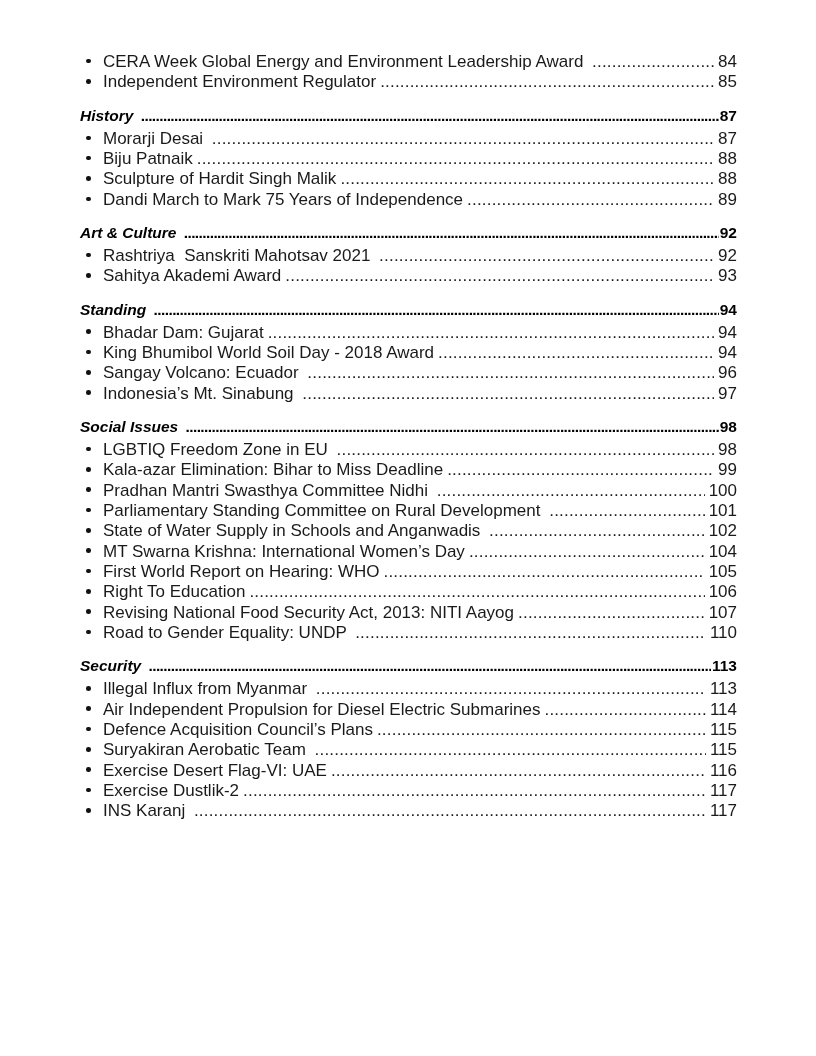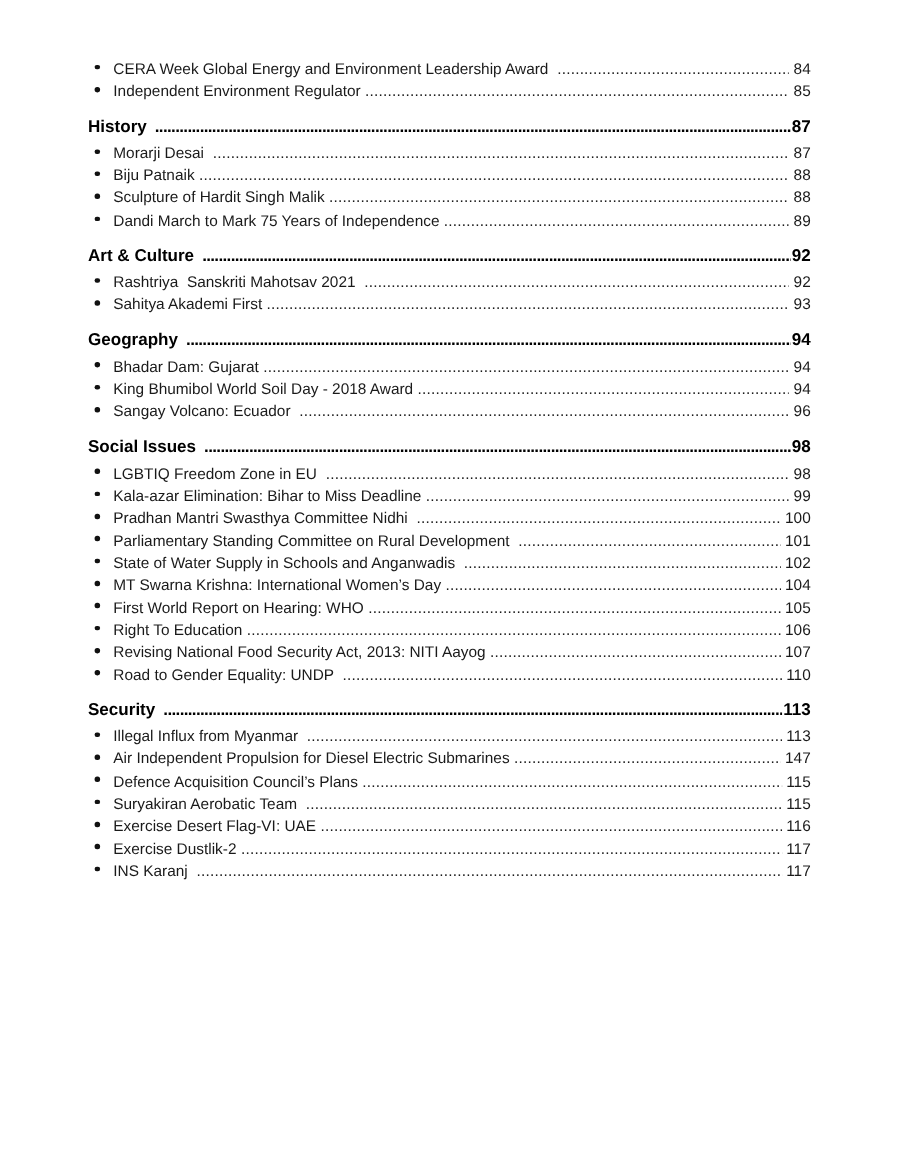--- a/index.html
+++ b/index.html
@@ -22,33 +22,33 @@
   .toc-section.has-heading { margin-top: 14px; }
 
   .heading-row {
     display: flex;
     align-items: baseline;
     height: 22px;
     font-size: 15.5px;
     font-weight: bold;
     color: #000000;
   }
-  .heading-title { white-space: pre; flex: 0 0 auto; }
+  .heading-title { white-space: pre; flex: 0 0 auto; font-style: italic; }
   .heading-page { flex: 0 0 auto; text-align: right; padding-left: 1px; }
 
   .item-list {
     list-style: none;
     margin: 0;
     padding: 0;
   }
   .item-row {
     display: flex;
-    align-items: center;
+    align-items: flex-start;
     height: 20.33px;
-    font-size: 14px;
+    font-size: 17px;
   }
   .bullet {
     flex: 0 0 auto;
     width: 4.6px;
     height: 4.6px;
     border-radius: 50%;
     background: #111111;
     align-self: center;
     margin-left: 6px;
     margin-right: 12.4px;
@@ -139,30 +139,30 @@
     <ul class="item-list">
   <li class="item-row">
     <span class="bullet"></span>
     <span class="item-title">Rashtriya  Sanskriti Mahotsav 2021 </span>
     <span class="leader item-leader" aria-hidden="true"></span>
     <span class="item-page">92</span>
   </li>
 
   <li class="item-row">
     <span class="bullet"></span>
-    <span class="item-title">Sahitya Akademi First</span>
+    <span class="item-title">Sahitya Akademi Award</span>
     <span class="leader item-leader" aria-hidden="true"></span>
     <span class="item-page">93</span>
   </li>
 </ul>
   </section>
 
   <section class="toc-section has-heading">
     <div class="heading-row">
-      <span class="heading-title">Geography </span>
+      <span class="heading-title">Standing </span>
       <span class="leader heading-leader" aria-hidden="true"></span>
       <span class="heading-page">94</span>
     </div>
     <ul class="item-list">
   <li class="item-row">
     <span class="bullet"></span>
     <span class="item-title">Bhadar Dam: Gujarat</span>
     <span class="leader item-leader" aria-hidden="true"></span>
     <span class="item-page">94</span>
   </li>
@@ -174,20 +174,26 @@
     <span class="item-page">94</span>
   </li>
 
   <li class="item-row">
     <span class="bullet"></span>
     <span class="item-title">Sangay Volcano: Ecuador </span>
     <span class="leader item-leader" aria-hidden="true"></span>
     <span class="item-page">96</span>
   </li>
 
+  <li class="item-row">
+    <span class="bullet"></span>
+    <span class="item-title">Indonesia’s Mt. Sinabung </span>
+    <span class="leader item-leader" aria-hidden="true"></span>
+    <span class="item-page">97</span>
+  </li>
 </ul>
   </section>
 
   <section class="toc-section has-heading">
     <div class="heading-row">
       <span class="heading-title">Social Issues </span>
       <span class="leader heading-leader" aria-hidden="true"></span>
       <span class="heading-page">98</span>
     </div>
     <ul class="item-list">
@@ -276,21 +282,21 @@
     <span class="bullet"></span>
     <span class="item-title">Illegal Influx from Myanmar </span>
     <span class="leader item-leader" aria-hidden="true"></span>
     <span class="item-page">113</span>
   </li>
 
   <li class="item-row">
     <span class="bullet"></span>
     <span class="item-title">Air Independent Propulsion for Diesel Electric Submarines</span>
     <span class="leader item-leader" aria-hidden="true"></span>
-    <span class="item-page">147</span>
+    <span class="item-page">114</span>
   </li>
 
   <li class="item-row">
     <span class="bullet"></span>
     <span class="item-title">Defence Acquisition Council’s Plans</span>
     <span class="leader item-leader" aria-hidden="true"></span>
     <span class="item-page">115</span>
   </li>
 
   <li class="item-row">

